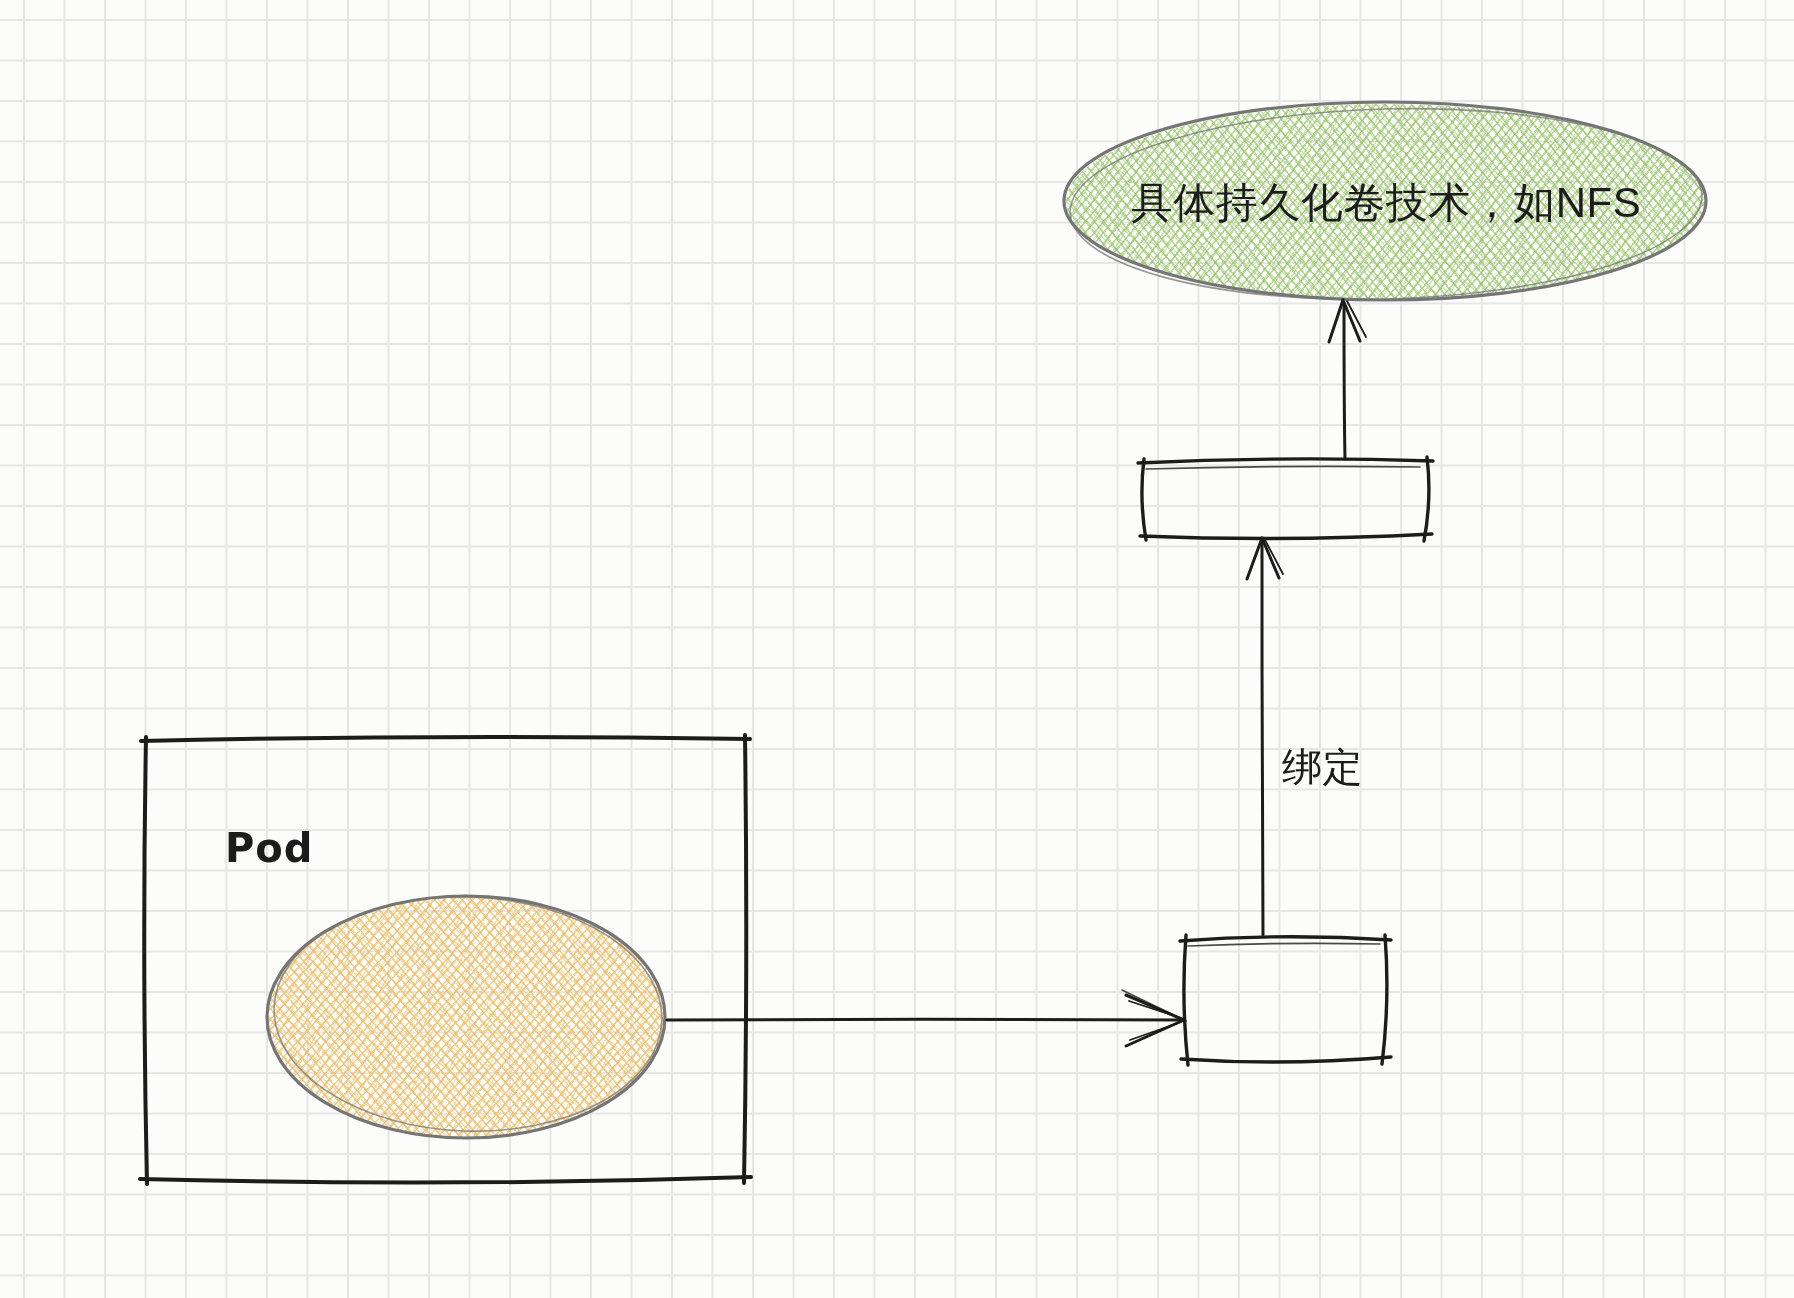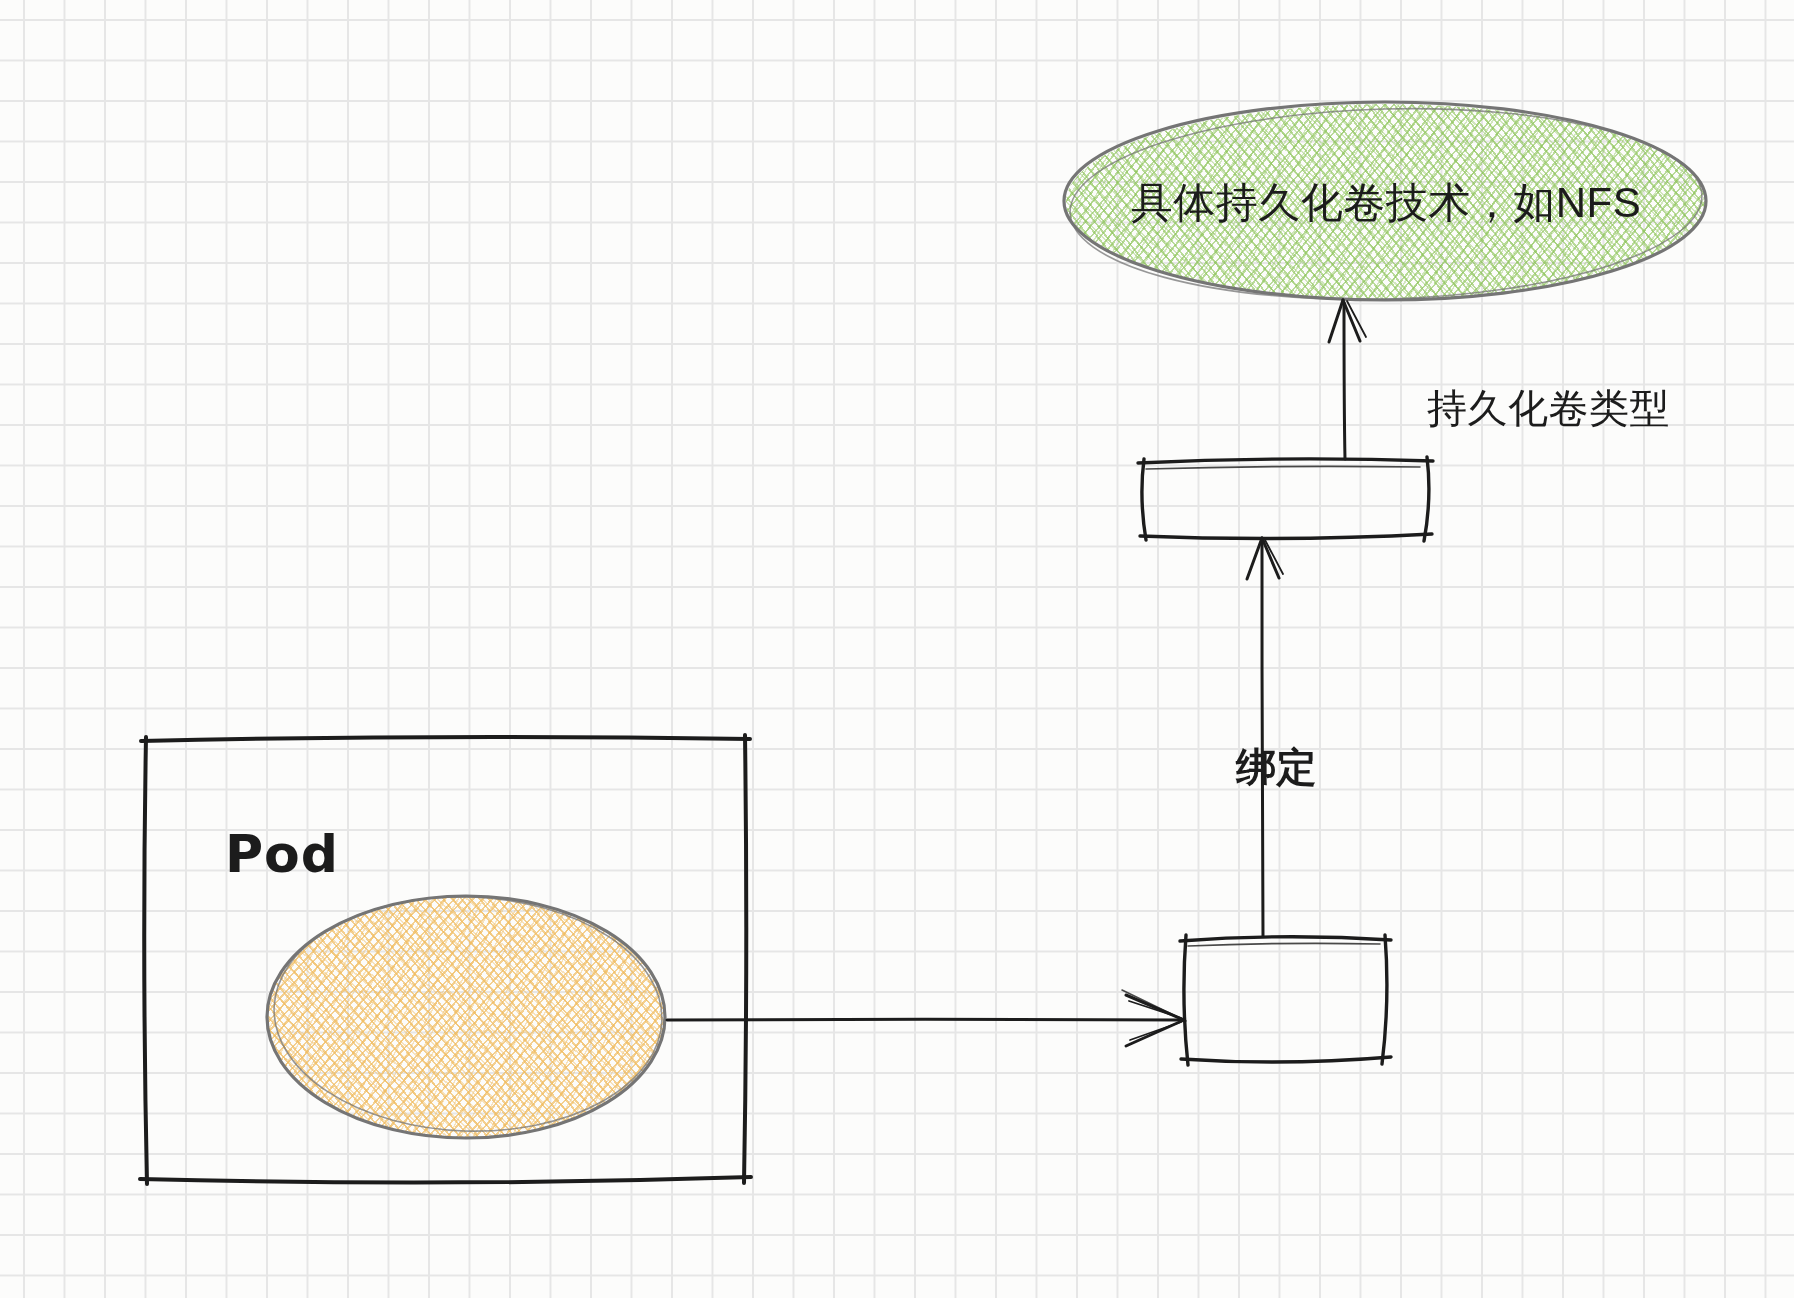--- a/index.html
+++ b/index.html
@@ -34,25 +34,25 @@
       repeating-linear-gradient(42deg,rgba(240,187,94,.40) 0 1.5px,transparent 1.5px 10px),
       repeating-linear-gradient(-60deg,rgba(240,187,94,.40) 0 1.5px,transparent 1.5px 11px);
   }
   svg.ink{position:absolute;left:0;top:0;}
   .lbl{position:absolute;white-space:nowrap;line-height:1.1;}
   .cjk{font-size:40px;font-weight:400;letter-spacing:0.5px;}
   .hand{font-weight:700;letter-spacing:1px;font-family:"DejaVu Sans","Liberation Sans",sans-serif;}
   .node-text{position:absolute;display:flex;align-items:center;justify-content:center;}
   #nfs-label{left:1075px;top:180px;width:622px;text-align:center;font-size:42px;}
   #type-label{left:1427px;top:386px;font-size:40px;}
-  #bind-label{left:1236px;top:745px;font-size:40px;font-weight:bold;}
+  #bind-label{left:1282px;top:745px;font-size:40px;}
   #claim-label{left:866px;top:946px;font-size:40px;}
   #pv-text{left:1143px;top:460px;width:284px;height:77px;font-size:44px;}
   #pvc-text{left:1185px;top:938px;width:200px;height:122px;font-size:44px;}
-  #pod-text{left:225px;top:826px;font-size:52px;}
+  #pod-text{left:225px;top:826px;font-size:40px;}
   #volume-text{left:266px;top:895px;width:400px;height:245px;font-size:40px;}
 </style>
 </head>
 <body>
 
 <div id="stage">
 
   <div class="hatch green"></div>
   <div class="hatch orange"></div>
 
@@ -109,21 +109,20 @@
       <path d="M1184,1020 L1126,995"></path>
       <path d="M1184,1020 L1126,1046"></path>
       <path d="M1181,1018 L1129,1001" stroke-width="1.8"></path>
       <path d="M1181,1022 L1130,1040" stroke-width="1.8"></path>
       <path d="M1186,1021 L1122,990" stroke-width="1.6" opacity="0.8"></path>
     </g>
   </svg>
 
   <div id="nfs-label" class="lbl cjk">具体持久化卷技术，如NFS</div>
 
-  <div id="type-label" class="lbl cjk">持久化卷类型</div>
 
   <div id="bind-label" class="lbl cjk">绑定</div>
 
 
 
 
   <div id="pod-text" class="lbl hand">Pod</div>
 
 </div>
 

